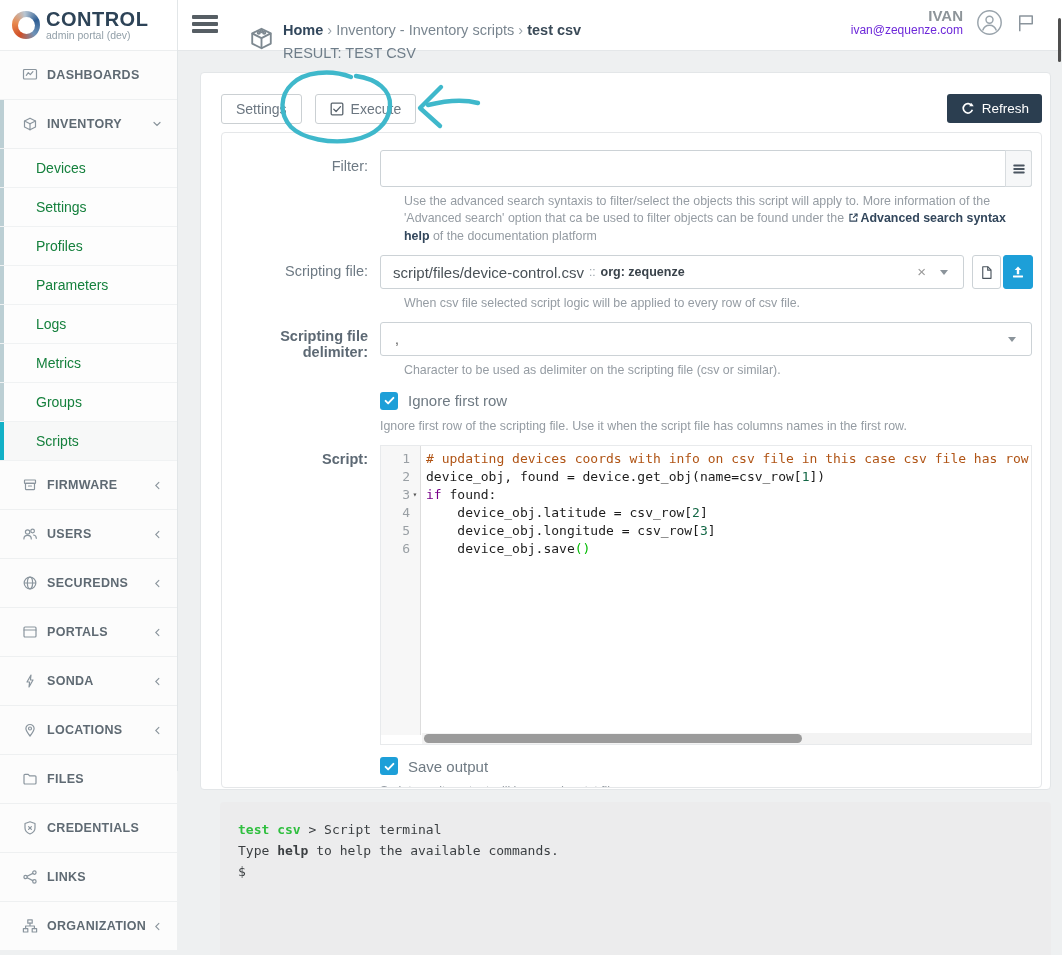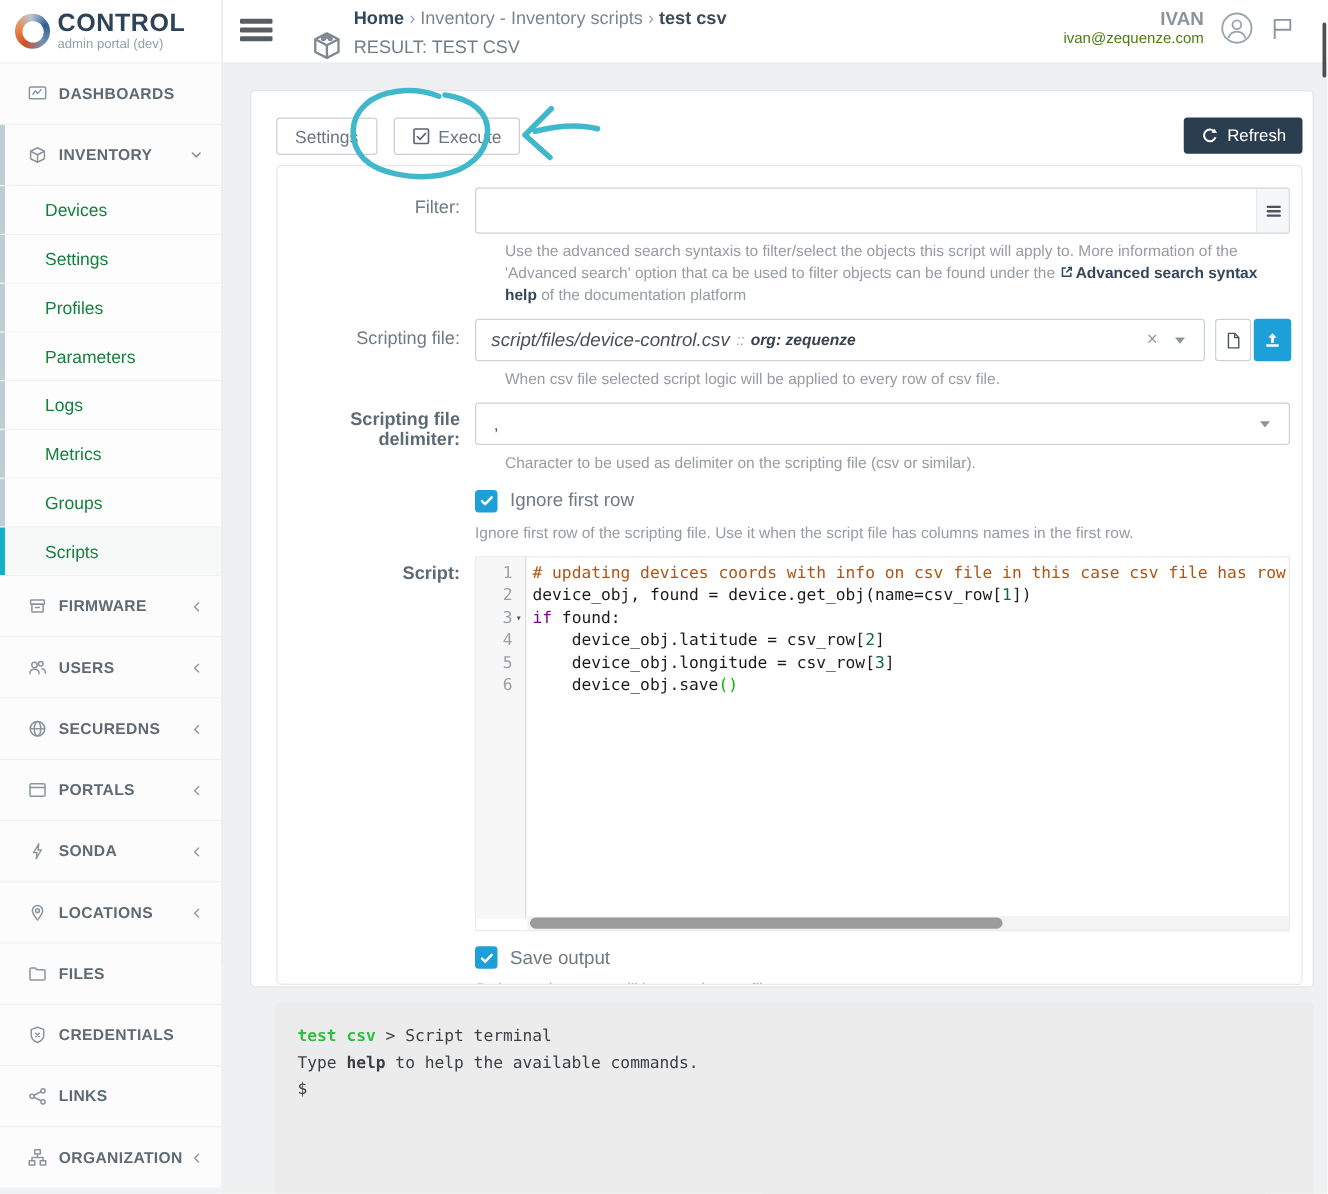--- a/index.html
+++ b/index.html
@@ -29,33 +29,33 @@
   .side-sub.active{background:#f7f8f8;}
   .strip{position:absolute;left:0;top:0;bottom:0;width:4px;background:var(--c-strip,#bccfd4);}
   .strip-active{background:var(--c-strip_active,#12b1c7);}
 
   
   .topbar{position:absolute;left:178px;top:0;right:0;height:51px;background:#fff;
           border-bottom:1px solid #e4e7e9;z-index:4;}
   .hamburger{position:absolute;left:14px;top:15px;width:26px;height:20px;border:0;background:none;
              cursor:pointer;padding:0;}
   .hamburger span{display:block;height:3.6px;background:#565e64;border-radius:1px;margin-bottom:3.4px;}
-  .bc-wrap{position:absolute;left:70px;top:5px;display:flex;align-items:flex-end;}
+  .bc-wrap{position:absolute;left:70px;top:20px;display:flex;}
   .bc-icon{margin-top:5px;color:#7d8890;}
   .bc-col{margin-left:8px;line-height:1.5;}
   .crumbs{font-size:14.5px;}
   .crumb-0{color:#32475c;font-weight:600;cursor:pointer;}
   .crumb-1{color:#7a8690;}
   .crumb-2{color:#3a4a57;font-weight:600;}
   .crumb-sep{color:#9aa4ab;}
   .result-line{font-size:14.5px;color:#6e7d89;margin-top:1px;}
   .topbar-right{position:absolute;right:26px;top:7px;display:flex;align-items:center;gap:13px;}
   .user-text{text-align:right;line-height:1.15;cursor:pointer;}
   .user-name{font-size:15px;font-weight:700;color:#8d9499;}
-  .user-email{font-size:12px;color:#4d7c0f;}
+  .user-email{font-size:12px;color:#6d28d9;}
   .icon-btn{background:none;border:0;padding:0;cursor:pointer;color:#9aa4ac;display:flex;align-items:center;}
 
   
   .vscroll{position:absolute;right:1px;top:18px;width:3px;height:44px;background:#4f4f4f;border-radius:2px;z-index:40;}
 
   
   .main{position:absolute;left:178px;top:51px;right:0;bottom:0;background:#eef0f1;}
   .panel{position:absolute;left:22px;top:21px;width:851px;height:718px;background:#fff;
          border:1px solid #e3e6e8;border-radius:4px;}
   .tabs{position:absolute;left:20px;top:21px;display:flex;gap:13px;}
@@ -75,21 +75,21 @@
   .helptext{font-size:12.4px;color:#959ca3;line-height:1.4;margin-top:6px;margin-left:24px;}
   .help-link{color:var(--c-link,#33475c);font-weight:600;cursor:pointer;}
   .filter-input-wrap{position:relative;height:37px;}
   .filter-input{width:100%;height:37px;border:1px solid #ccd2d6;border-radius:3px;padding:0 34px 0 10px;
                 font-size:14px;color:#444;font-family:inherit;}
   .filter-list-btn{position:absolute;right:0;top:0;width:27px;height:37px;background:#f6f7f8;
                    border:1px solid #d5dadd;border-left:1px solid #d8dcdf;border-radius:0 3px 3px 0;
                    display:flex;align-items:center;justify-content:center;cursor:pointer;}
   .sel-row{display:flex;}
   .sel-box{position:relative;height:34px;border:1px solid #ccd2d6;border-radius:3px;background:#fff;
-           display:flex;align-items:center;padding:0 58px 0 12px;cursor:pointer;flex:1;font-style:italic;}
+           display:flex;align-items:center;padding:0 58px 0 12px;cursor:pointer;flex:1;}
   .sel-box.fixed{width:584px;flex:none;}
   .sel-path{font-size:15px;color:#4a5258;}
   .sel-sep{font-size:12px;color:#9aa3aa;margin:0 5px;}
   .sel-org{font-size:12.5px;font-weight:700;color:#39424a;}
   .sel-clear{position:absolute;right:37px;top:7px;color:#999;font-size:15px;cursor:pointer;}
   .caret{width:0;height:0;border-left:4px solid transparent;border-right:4px solid transparent;
          border-top:5px solid #8b949b;position:absolute;right:15px;top:14px;}
   .mini-btn{width:31px;height:34px;margin-left:8px;border:1px solid #ccd2d6;border-radius:3px;background:#fff;
             display:flex;align-items:center;justify-content:center;cursor:pointer;}
   .mini-btn.blue{background:var(--c-accent,#1d9fd8);border-color:var(--c-accent,#1d9fd8);margin-left:2px;}

